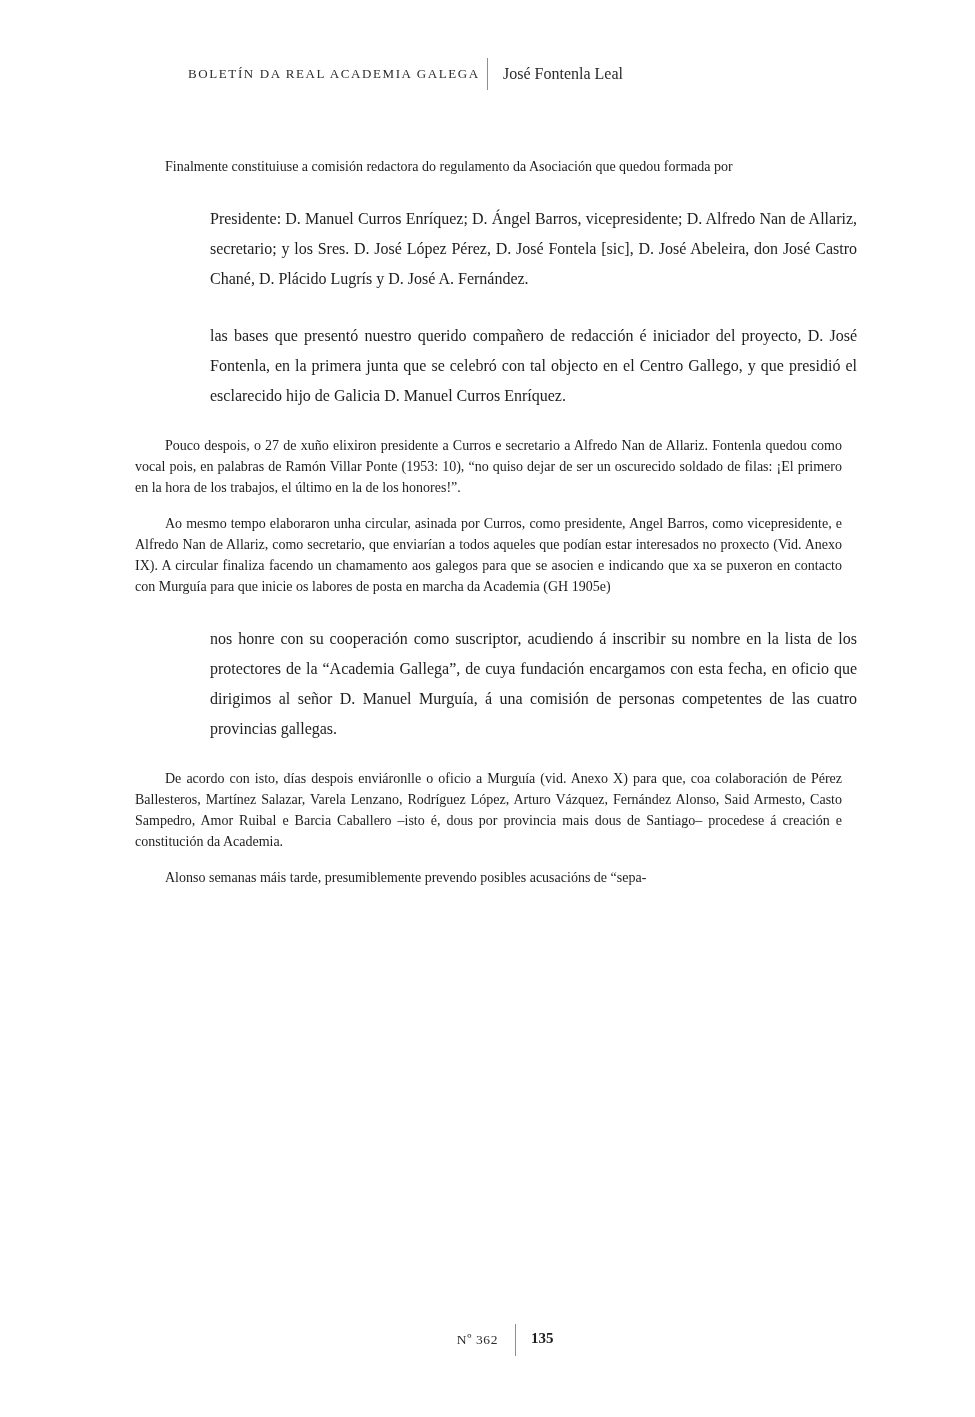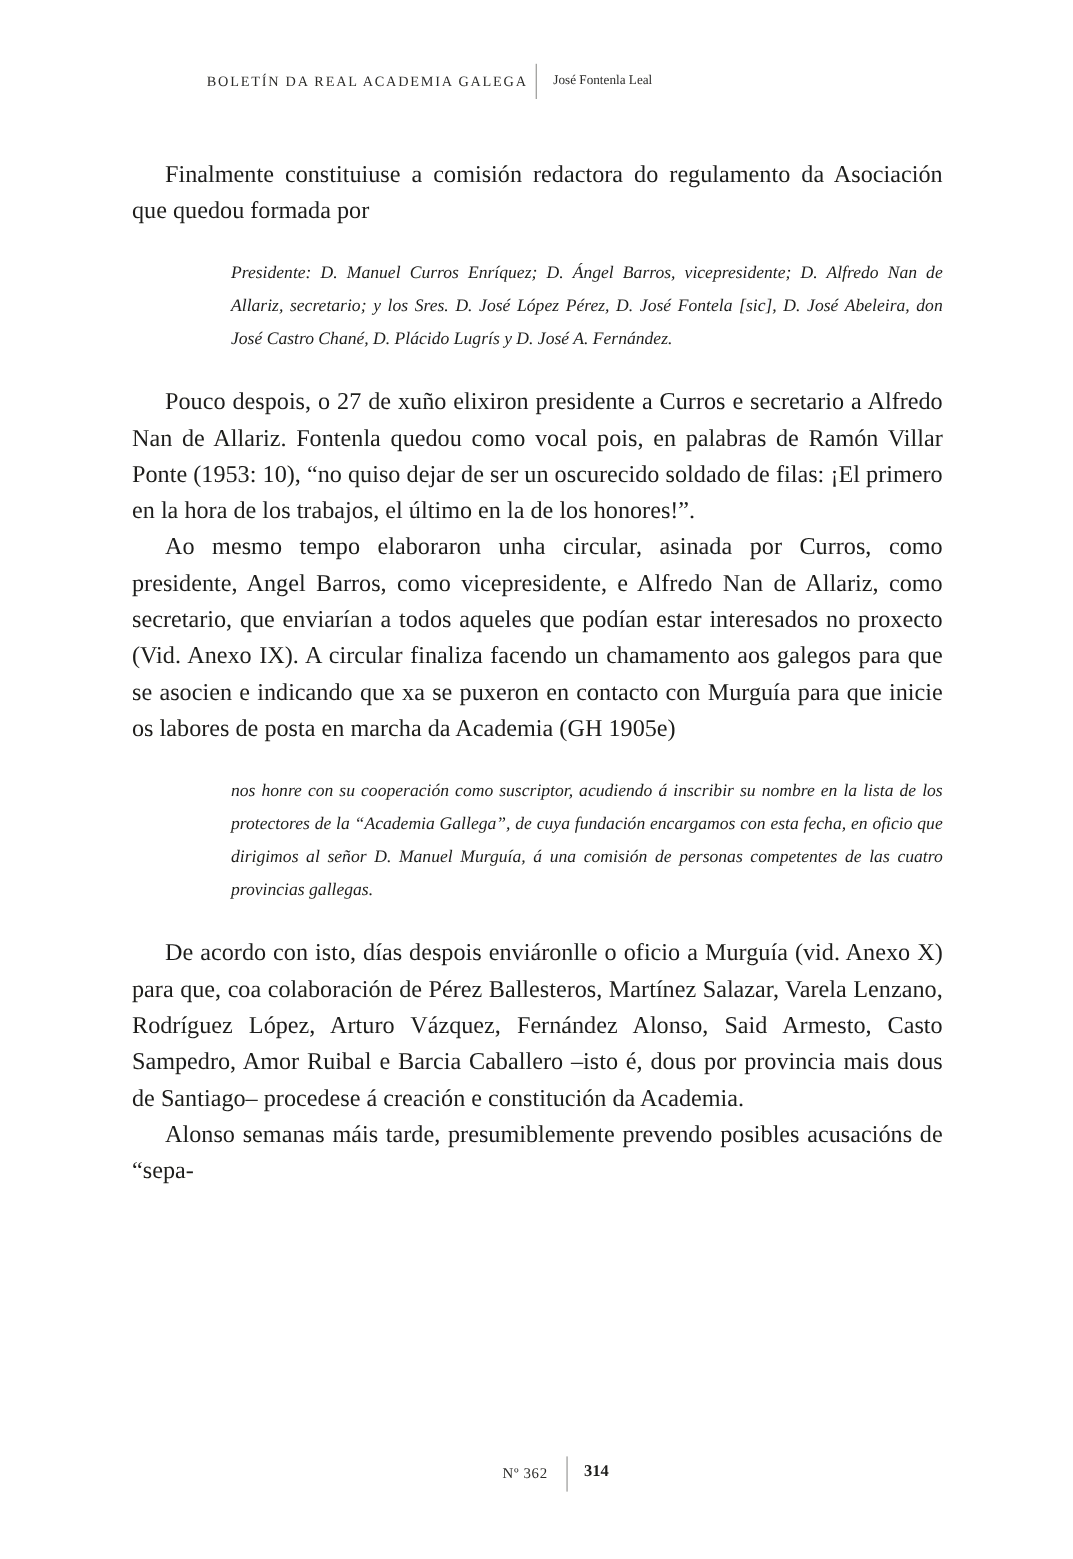--- a/index.html
+++ b/index.html
@@ -20,40 +20,39 @@
     position: absolute; left: 188px; top: 10px;
     font-size: 13px; letter-spacing: 1.6px; color: #2b2b29;
     white-space: nowrap;
   }
   .header-divider {
     position: absolute; left: 487px; top: 2px;
     width: 1px; height: 32px; background: #8f8f8d;
   }
   .header-author {
     position: absolute; left: 503px; top: 9px;
-    font-size: 12px; color: #2b2b29; white-space: nowrap;
+    font-size: 16px; color: #2b2b29; white-space: nowrap;
   }
 
   
   .content {
     position: absolute; top: 141px; left: 120px; width: 737px;
   }
   .para {
-    font-size: 22px;
-    line-height: 33px;
+    font-size: 14px;
+    line-height: 21px;
     text-align: justify;
     text-indent: 30px;
-    margin: 0;
+    margin: 15px;
   }
   .quote {
     font-size: 16px;
     line-height: 30px;
     text-align: justify;
     margin: 27px 0 24px 90px;
-    font-style: italic;
   }
 
   
   .page-footer { position: absolute; top: 1322px; left: 0; width: 975px; height: 38px; margin-left: 28px; }
   .footer-issue {
     position: absolute; right: 505px; top: 10px;
     font-size: 13.5px; letter-spacing: 0.6px; color: #2b2b29;
     white-space: nowrap;
   }
   .footer-divider {
@@ -70,24 +69,25 @@
 
 <div class="page-header">
   <span class="journal-title">BOLETÍN DA REAL ACADEMIA GALEGA</span>
   <span class="header-divider"></span>
   <span class="header-author">José Fontenla Leal</span>
 </div>
 
 <div class="content">
   <p class="para">Finalmente constituiuse a comisión redactora do regulamento da Asociación que quedou formada por</p>
   <p class="quote">Presidente: D. Manuel Curros Enríquez; D. Ángel Barros, vicepresidente; D. Alfredo Nan de Allariz, secretario; y los Sres. D. José López Pérez, D. José Fontela [sic], D. José Abeleira, don José Castro Chané, D. Plácido Lugrís y D. José A. Fernández.</p>
+  <p class="quote">las bases que presentó nuestro querido compañero de redacción é iniciador del proyecto, D. José Fontenla, en la primera junta que se celebró con tal objecto en el Centro Gallego, y que presidió el esclarecido hijo de Galicia D. Manuel Curros Enríquez.</p>
   <p class="para">Pouco despois, o 27 de xuño elixiron presidente a Curros e secretario a Alfredo Nan de Allariz. Fontenla quedou como vocal pois, en palabras de Ramón Villar Ponte (1953: 10), “no quiso dejar de ser un oscurecido soldado de filas: ¡El primero en la hora de los trabajos, el último en la de los honores!”.</p>
   <p class="para">Ao mesmo tempo elaboraron unha circular, asinada por Curros, como presidente, Angel Barros, como vicepresidente, e Alfredo Nan de Allariz, como secretario, que enviarían a todos aqueles que podían estar interesados no proxecto (Vid. Anexo IX). A circular finaliza facendo un chamamento aos galegos para que se asocien e indicando que xa se puxeron en contacto con Murguía para que inicie os labores de posta en marcha da Academia (GH 1905e)</p>
   <p class="quote">nos honre con su cooperación como suscriptor, acudiendo á inscribir su nombre en la lista de los protectores de la “Academia Gallega”, de cuya fundación encargamos con esta fecha, en oficio que dirigimos al señor D. Manuel Murguía, á una comisión de personas competentes de las cuatro provincias gallegas.</p>
   <p class="para">De acordo con isto, días despois enviáronlle o oficio a Murguía (vid. Anexo X) para que, coa colaboración de Pérez Ballesteros, Martínez Salazar, Varela Lenzano, Rodríguez López, Arturo Vázquez, Fernández Alonso, Said Armesto, Casto Sampedro, Amor Ruibal e Barcia Caballero –isto é, dous por provincia mais dous de Santiago– procedese á creación e constitución da Academia.</p>
   <p class="para">Alonso semanas máis tarde, presumiblemente prevendo posibles acusacións de “sepa-</p>
 </div>
 
 <div class="page-footer">
   <span class="footer-issue">Nº 362</span>
   <span class="footer-divider"></span>
-  <span class="footer-page">314</span>
+  <span class="footer-page">135</span>
 </div>
 
 </body></html>

